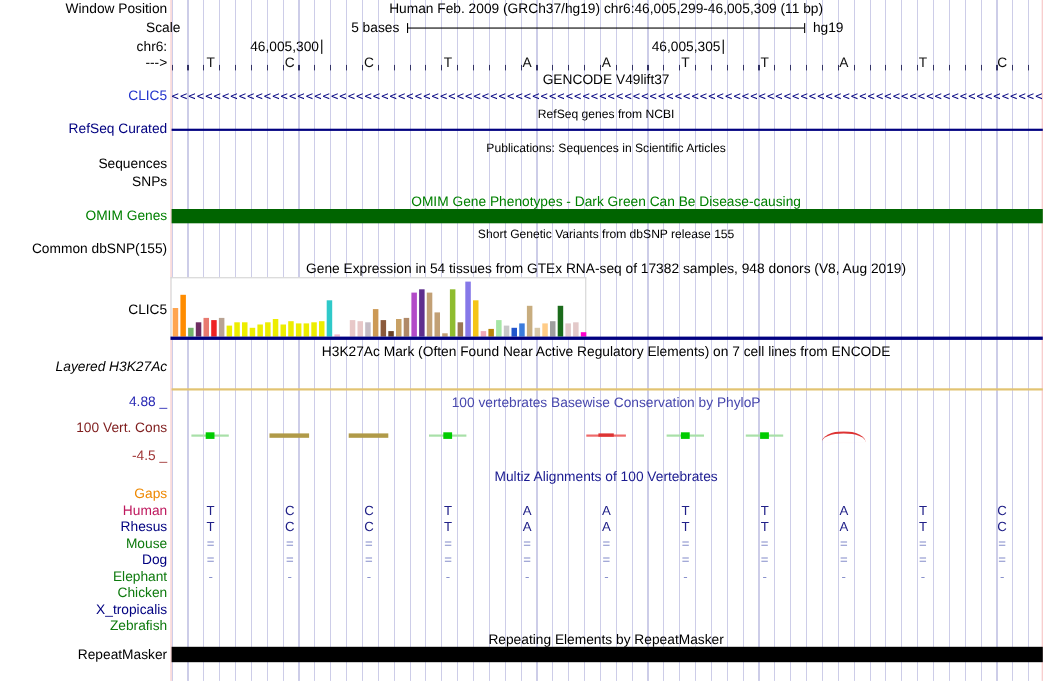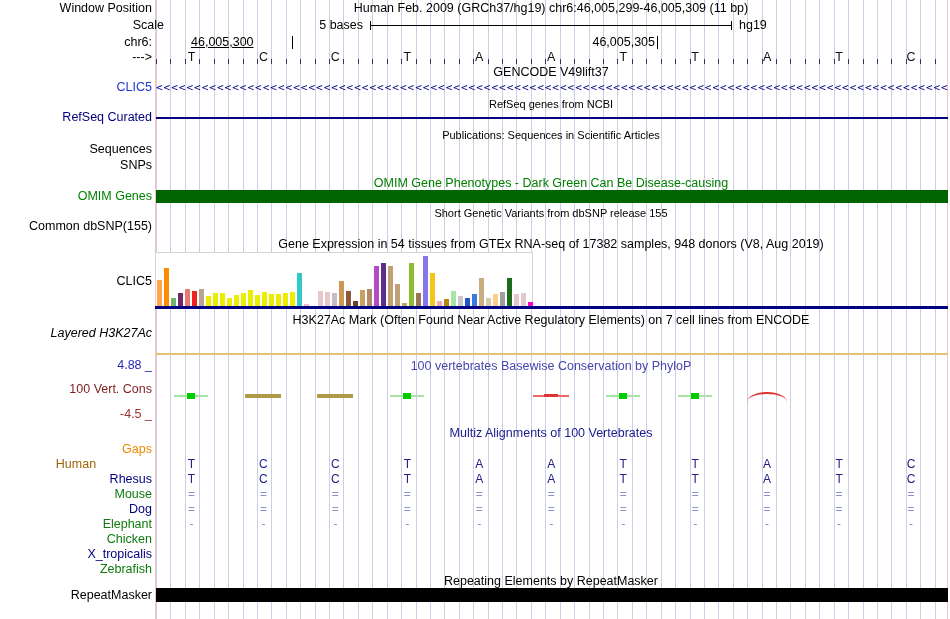--- a/index.html
+++ b/index.html
@@ -27,21 +27,21 @@
     <div class="abs" style="left: 0px; top: 159px; width: 152px; text-align: right; color: rgb(0, 0, 0);">SNPs</div>
     <div class="abs" style="left: 0px; top: 190px; width: 152px; text-align: right; color: rgb(0, 128, 0);">OMIM Genes</div>
     <div class="abs" style="left: 0px; top: 220px; width: 152px; text-align: right; color: rgb(0, 0, 0);">Common dbSNP(155)</div>
     <div class="abs" style="left: 0px; top: 275px; width: 152px; text-align: right; color: rgb(0, 0, 0);">CLIC5</div>
     <div class="abs" style="left: 0px; top: 327px; width: 152px; text-align: right; color: rgb(0, 0, 0); font-style: italic;">Layered H3K27Ac</div>
     <div class="abs" style="left: 0px; top: 359px; width: 152px; text-align: right; color: rgb(40, 40, 180);">4.88 _</div>
     <div class="abs" style="left: 0px; top: 383px; width: 152px; text-align: right; color: #7f1d1d;">100 Vert. Cons</div>
     <div class="abs" style="left: 0px; top: 408px; width: 152px; text-align: right; color: rgb(160, 53, 53);">-4.5 _</div>
     <div class="abs" style="left: 0px; top: 589px; width: 152px; text-align: right; color: rgb(0, 0, 0);">RepeatMasker</div>
     <div class="abs" style="left: 0px; top: 443px; width: 152px; text-align: right; color: rgb(238, 136, 0);">Gaps</div>
-    <div class="abs" style="left: 0px; top: 458px; width: 152px; text-align: center; color: #a16207;">Human</div>
+    <div class="abs" style="left: 0px; top: 458px; width: 152px; text-align: right; color: #be185d;">Human</div>
     <div class="abs" style="left: 0px; top: 473px; width: 152px; text-align: right; color: rgb(0, 0, 128);">Rhesus</div>
     <div class="abs" style="left: 0px; top: 488px; width: 152px; text-align: right; color: rgb(14, 122, 14);">Mouse</div>
     <div class="abs" style="left: 0px; top: 503px; width: 152px; text-align: right; color: rgb(0, 0, 128);">Dog</div>
     <div class="abs" style="left: 0px; top: 518px; width: 152px; text-align: right; color: rgb(14, 122, 14);">Elephant</div>
     <div class="abs" style="left: 0px; top: 533px; width: 152px; text-align: right; color: rgb(14, 122, 14);">Chicken</div>
     <div class="abs" style="left: 0px; top: 548px; width: 152px; text-align: right; color: rgb(0, 0, 128);">X_tropicalis</div>
     <div class="abs" style="left: 0px; top: 563px; width: 152px; text-align: right; color: rgb(14, 122, 14);">Zebrafish</div>
     <div class="abs" style="left: 155px; top: 2px; width: 792px; text-align: center; color: rgb(0, 0, 0); font-size: 12.5px;">Human Feb. 2009 (GRCh37/hg19)   chr6:46,005,299-46,005,309 (11 bp)</div>
     <div class="abs" style="left: 155px; top: 66px; width: 792px; text-align: center; color: rgb(0, 0, 0); font-size: 12.5px;">GENCODE V49lift37</div>
     <div class="abs" style="left: 155px; top: 99px; width: 792px; text-align: center; color: rgb(0, 0, 0); font-size: 11px;">RefSeq genes from NCBI</div>
@@ -51,21 +51,21 @@
     <div class="abs" style="left: 155px; top: 238px; width: 792px; text-align: center; color: rgb(0, 0, 0); font-size: 12.5px;">Gene Expression in 54 tissues from GTEx RNA-seq of 17382 samples, 948 donors (V8, Aug 2019)</div>
     <div class="abs" style="left: 155px; top: 314px; width: 792px; text-align: center; color: rgb(0, 0, 0); font-size: 12.5px;">H3K27Ac Mark (Often Found Near Active Regulatory Elements) on 7 cell lines from ENCODE</div>
     <div class="abs" style="left: 155px; top: 360px; width: 792px; text-align: center; color: rgb(71, 71, 173); font-size: 12.5px;">100 vertebrates Basewise Conservation by PhyloP</div>
     <div class="abs" style="left: 155px; top: 427px; width: 792px; text-align: center; color: rgb(26, 26, 144); font-size: 12.5px;">Multiz Alignments of 100 Vertebrates</div>
     <div class="abs" style="left: 155px; top: 575px; width: 792px; text-align: center; color: rgb(0, 0, 0); font-size: 12.5px;">Repeating Elements by RepeatMasker</div>
     <div class="abs" style="left: 305px; top: 19px; width: 58px; text-align: right;">5 bases</div>
     <div class="abs" style="left: 370px; top: 25px; width: 361px; height: 0px; border-top: 1px solid rgb(0, 0, 0);"></div>
     <div class="abs" style="left: 370px; top: 21px; width: 1px; height: 9px; background: rgb(0, 0, 0);"></div>
     <div class="abs" style="left: 731px; top: 21px; width: 1px; height: 9px; background: rgb(0, 0, 0);"></div>
     <div class="abs" style="left: 739px; top: 19px;">hg19</div>
-    <div class="abs" style="left: 191px; top: 36px; width: 99px;  text-decoration: underline;">46,005,300</div>
+    <div class="abs" style="left: 191px; top: 36px; width: 99px; text-align: right;">46,005,300</div>
     <div class="abs" style="left: 292px; top: 36px; width: 1px; height: 13px; background: rgb(0, 0, 0);"></div>
     <div class="abs" style="left: 556px; top: 36px; width: 99px; text-align: right;">46,005,305</div>
     <div class="abs" style="left: 657px; top: 36px; width: 1px; height: 13px; background: rgb(0, 0, 0);"></div>
     <div class="abs" style="left: 185.477px; top: 51px; width: 12px; text-align: center; color: rgb(17, 17, 17);">T</div>
     <div class="abs" style="left: 257.432px; top: 51px; width: 12px; text-align: center; color: rgb(17, 17, 17);">C</div>
     <div class="abs" style="left: 329.386px; top: 51px; width: 12px; text-align: center; color: rgb(17, 17, 17);">C</div>
     <div class="abs" style="left: 401.341px; top: 51px; width: 12px; text-align: center; color: rgb(17, 17, 17);">T</div>
     <div class="abs" style="left: 473.295px; top: 51px; width: 12px; text-align: center; color: rgb(17, 17, 17);">A</div>
     <div class="abs" style="left: 545.25px; top: 51px; width: 12px; text-align: center; color: rgb(17, 17, 17);">A</div>
     <div class="abs" style="left: 617.205px; top: 51px; width: 12px; text-align: center; color: rgb(17, 17, 17);">T</div>

